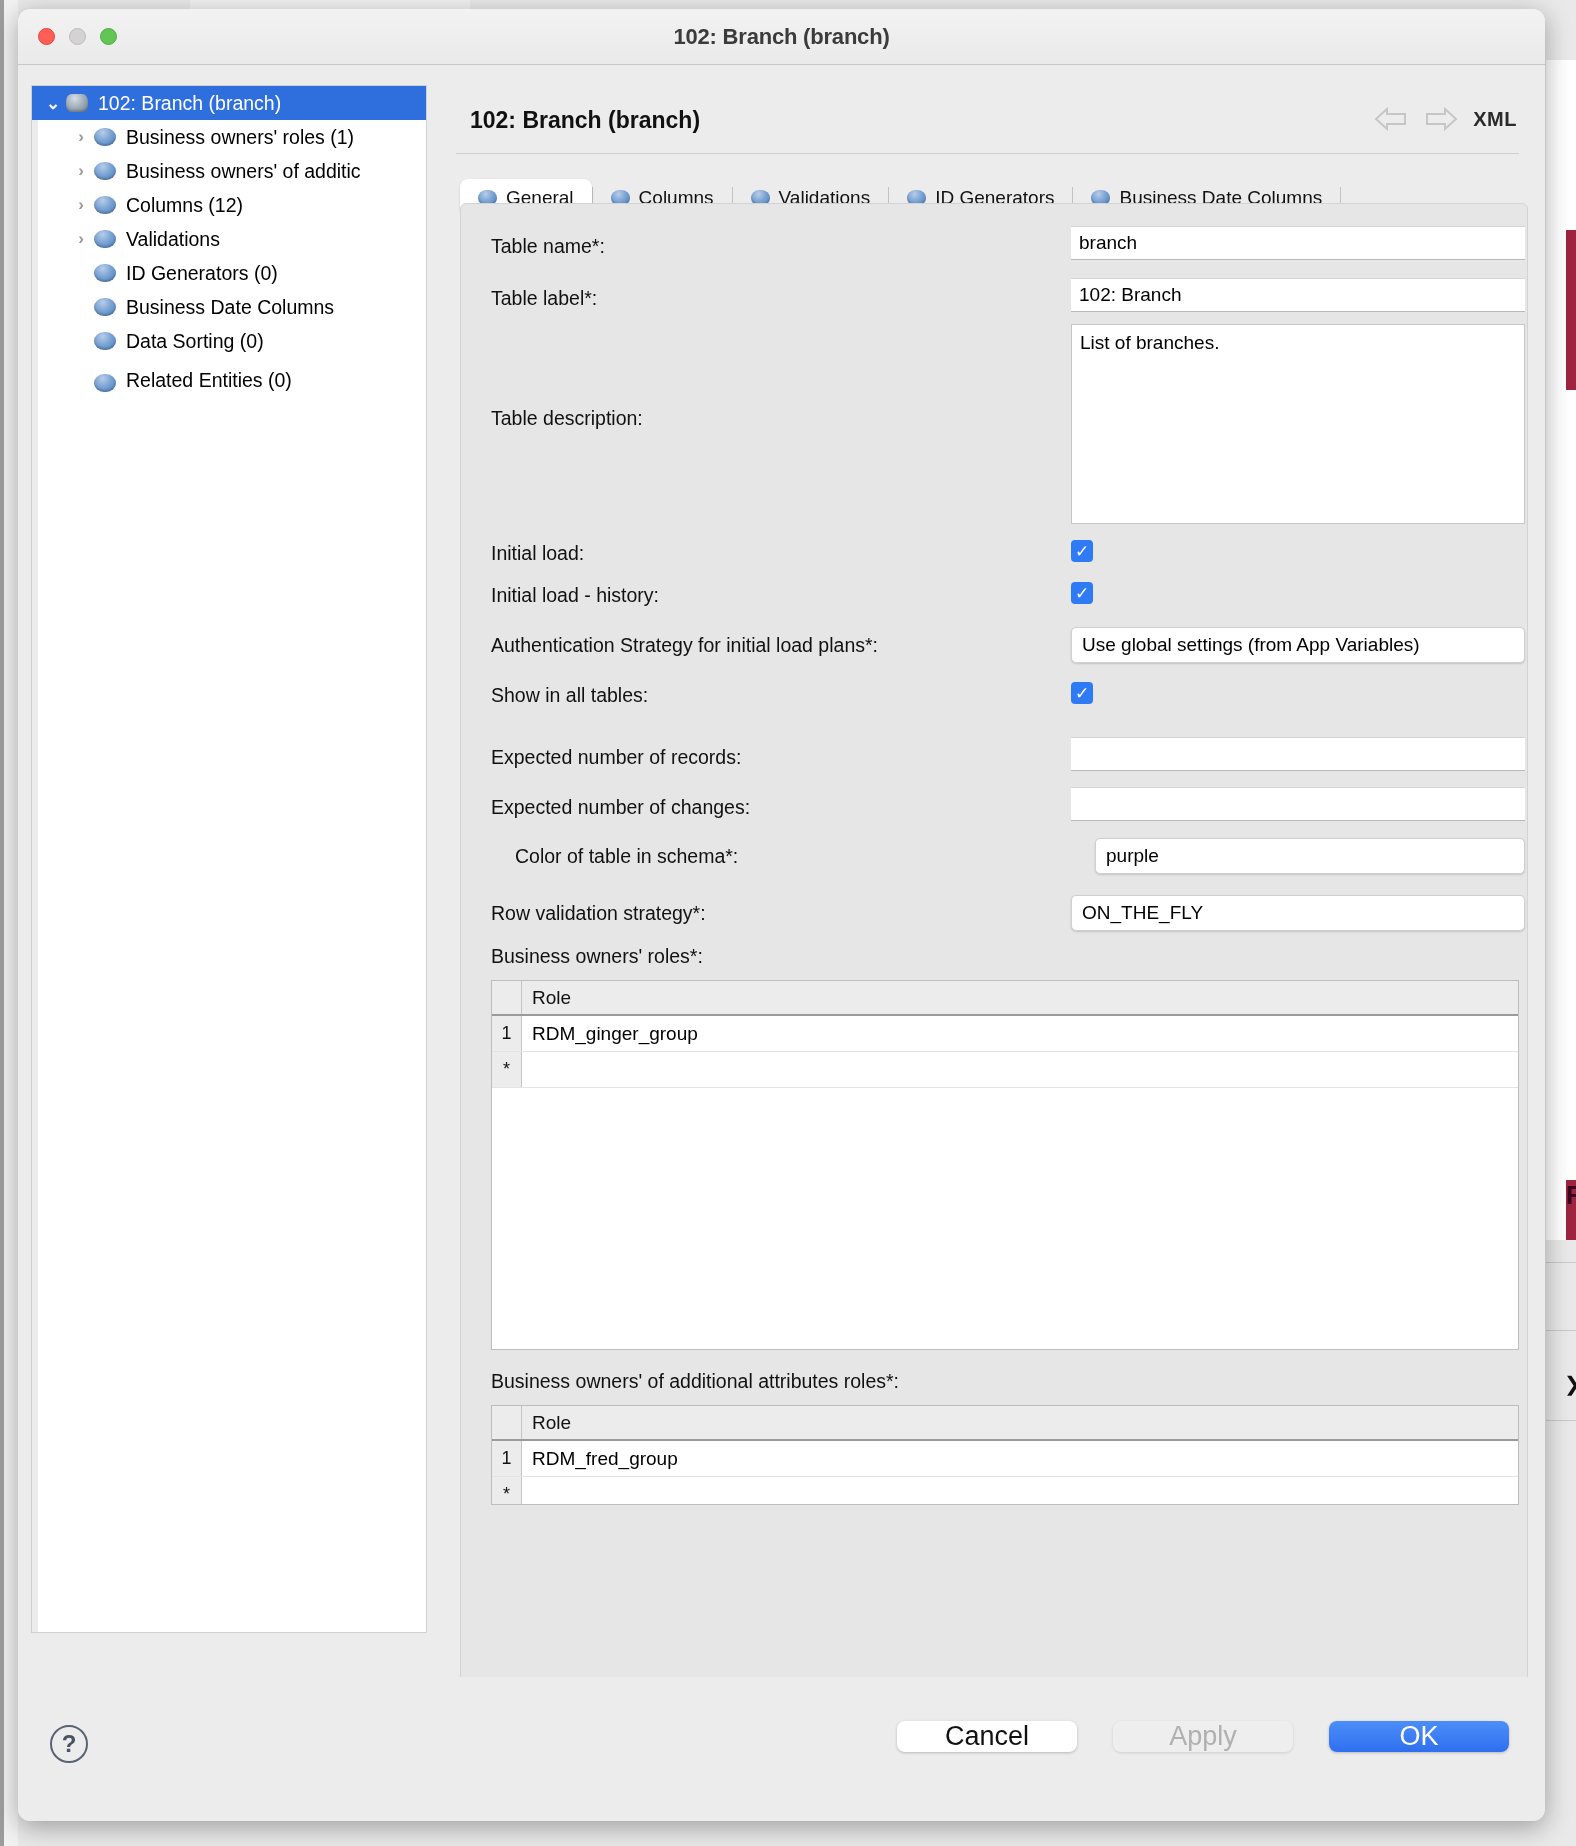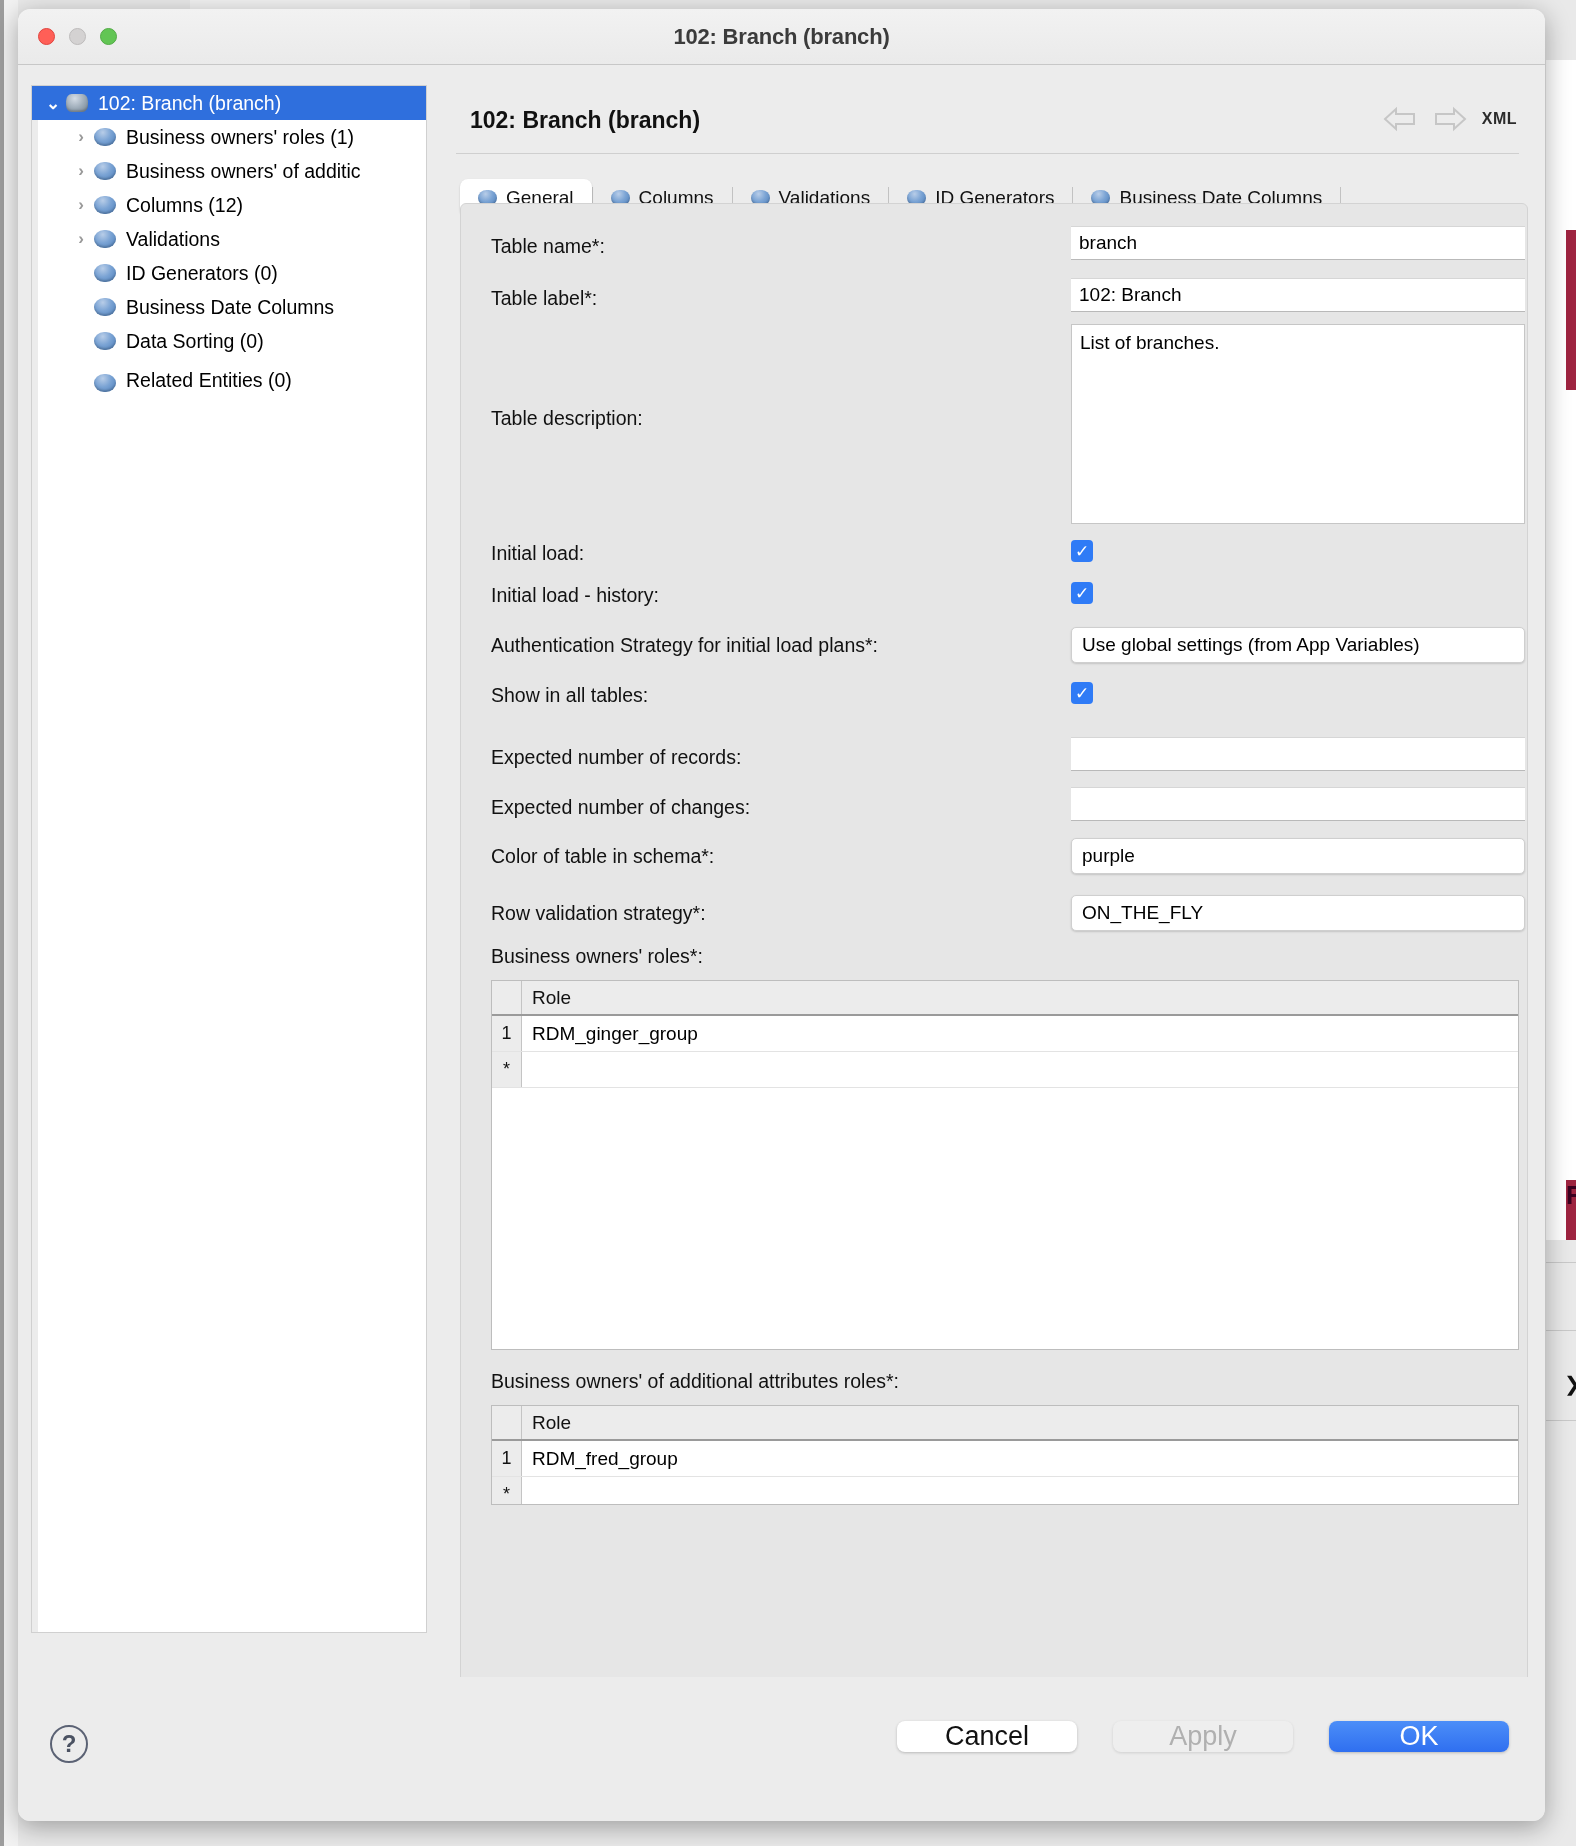--- a/index.html
+++ b/index.html
@@ -121,21 +121,21 @@
   #panel-title {
     position: absolute; left: 30px; top: 22px;
     font-size: 23px; font-weight: bold; color: #111;
   }
   #nav-tools {
     position: absolute; right: 16px; top: 20px;
     display: flex; align-items: center; gap: 14px;
   }
   .nav-arrow { width: 36px; height: 28px; opacity: 0.38; }
   #xml-label {
-    font-size: 16px; font-weight: bold; color: #2b2b2b;
+    font-size: 20px; font-weight: bold; color: #2b2b2b;
     letter-spacing: 0.5px;
   }
   #header-rule {
     position: absolute; left: 16px; right: 14px; top: 68px;
     height: 1px; background: #cfcfcf;
   }
 
   
   #tabbar {
     position: absolute; left: 20px; top: 94px;
@@ -491,21 +491,21 @@
           </div>
 
           <div class="frow" style="margin-bottom:17px;">
             <div class="flabel">Expected number of changes:</div>
             <div class="fctl">
               <div class="txtinput"></div>
             </div>
           </div>
 
           <div class="frow" style="margin-bottom:21px;">
-            <div class="flabel" style="padding-top:7px;">Color of table in schema*:</div>
+            <div class="flabel" style="padding-top:7px;margin-left:24px;">Color of table in schema*:</div>
             <div class="fctl">
               <div class="combo">purple</div>
             </div>
           </div>
 
           <div class="frow" style="margin-bottom:8px;">
             <div class="flabel" style="padding-top:7px;">Row validation strategy*:</div>
             <div class="fctl">
               <div class="combo">ON_THE_FLY</div>
             </div>

